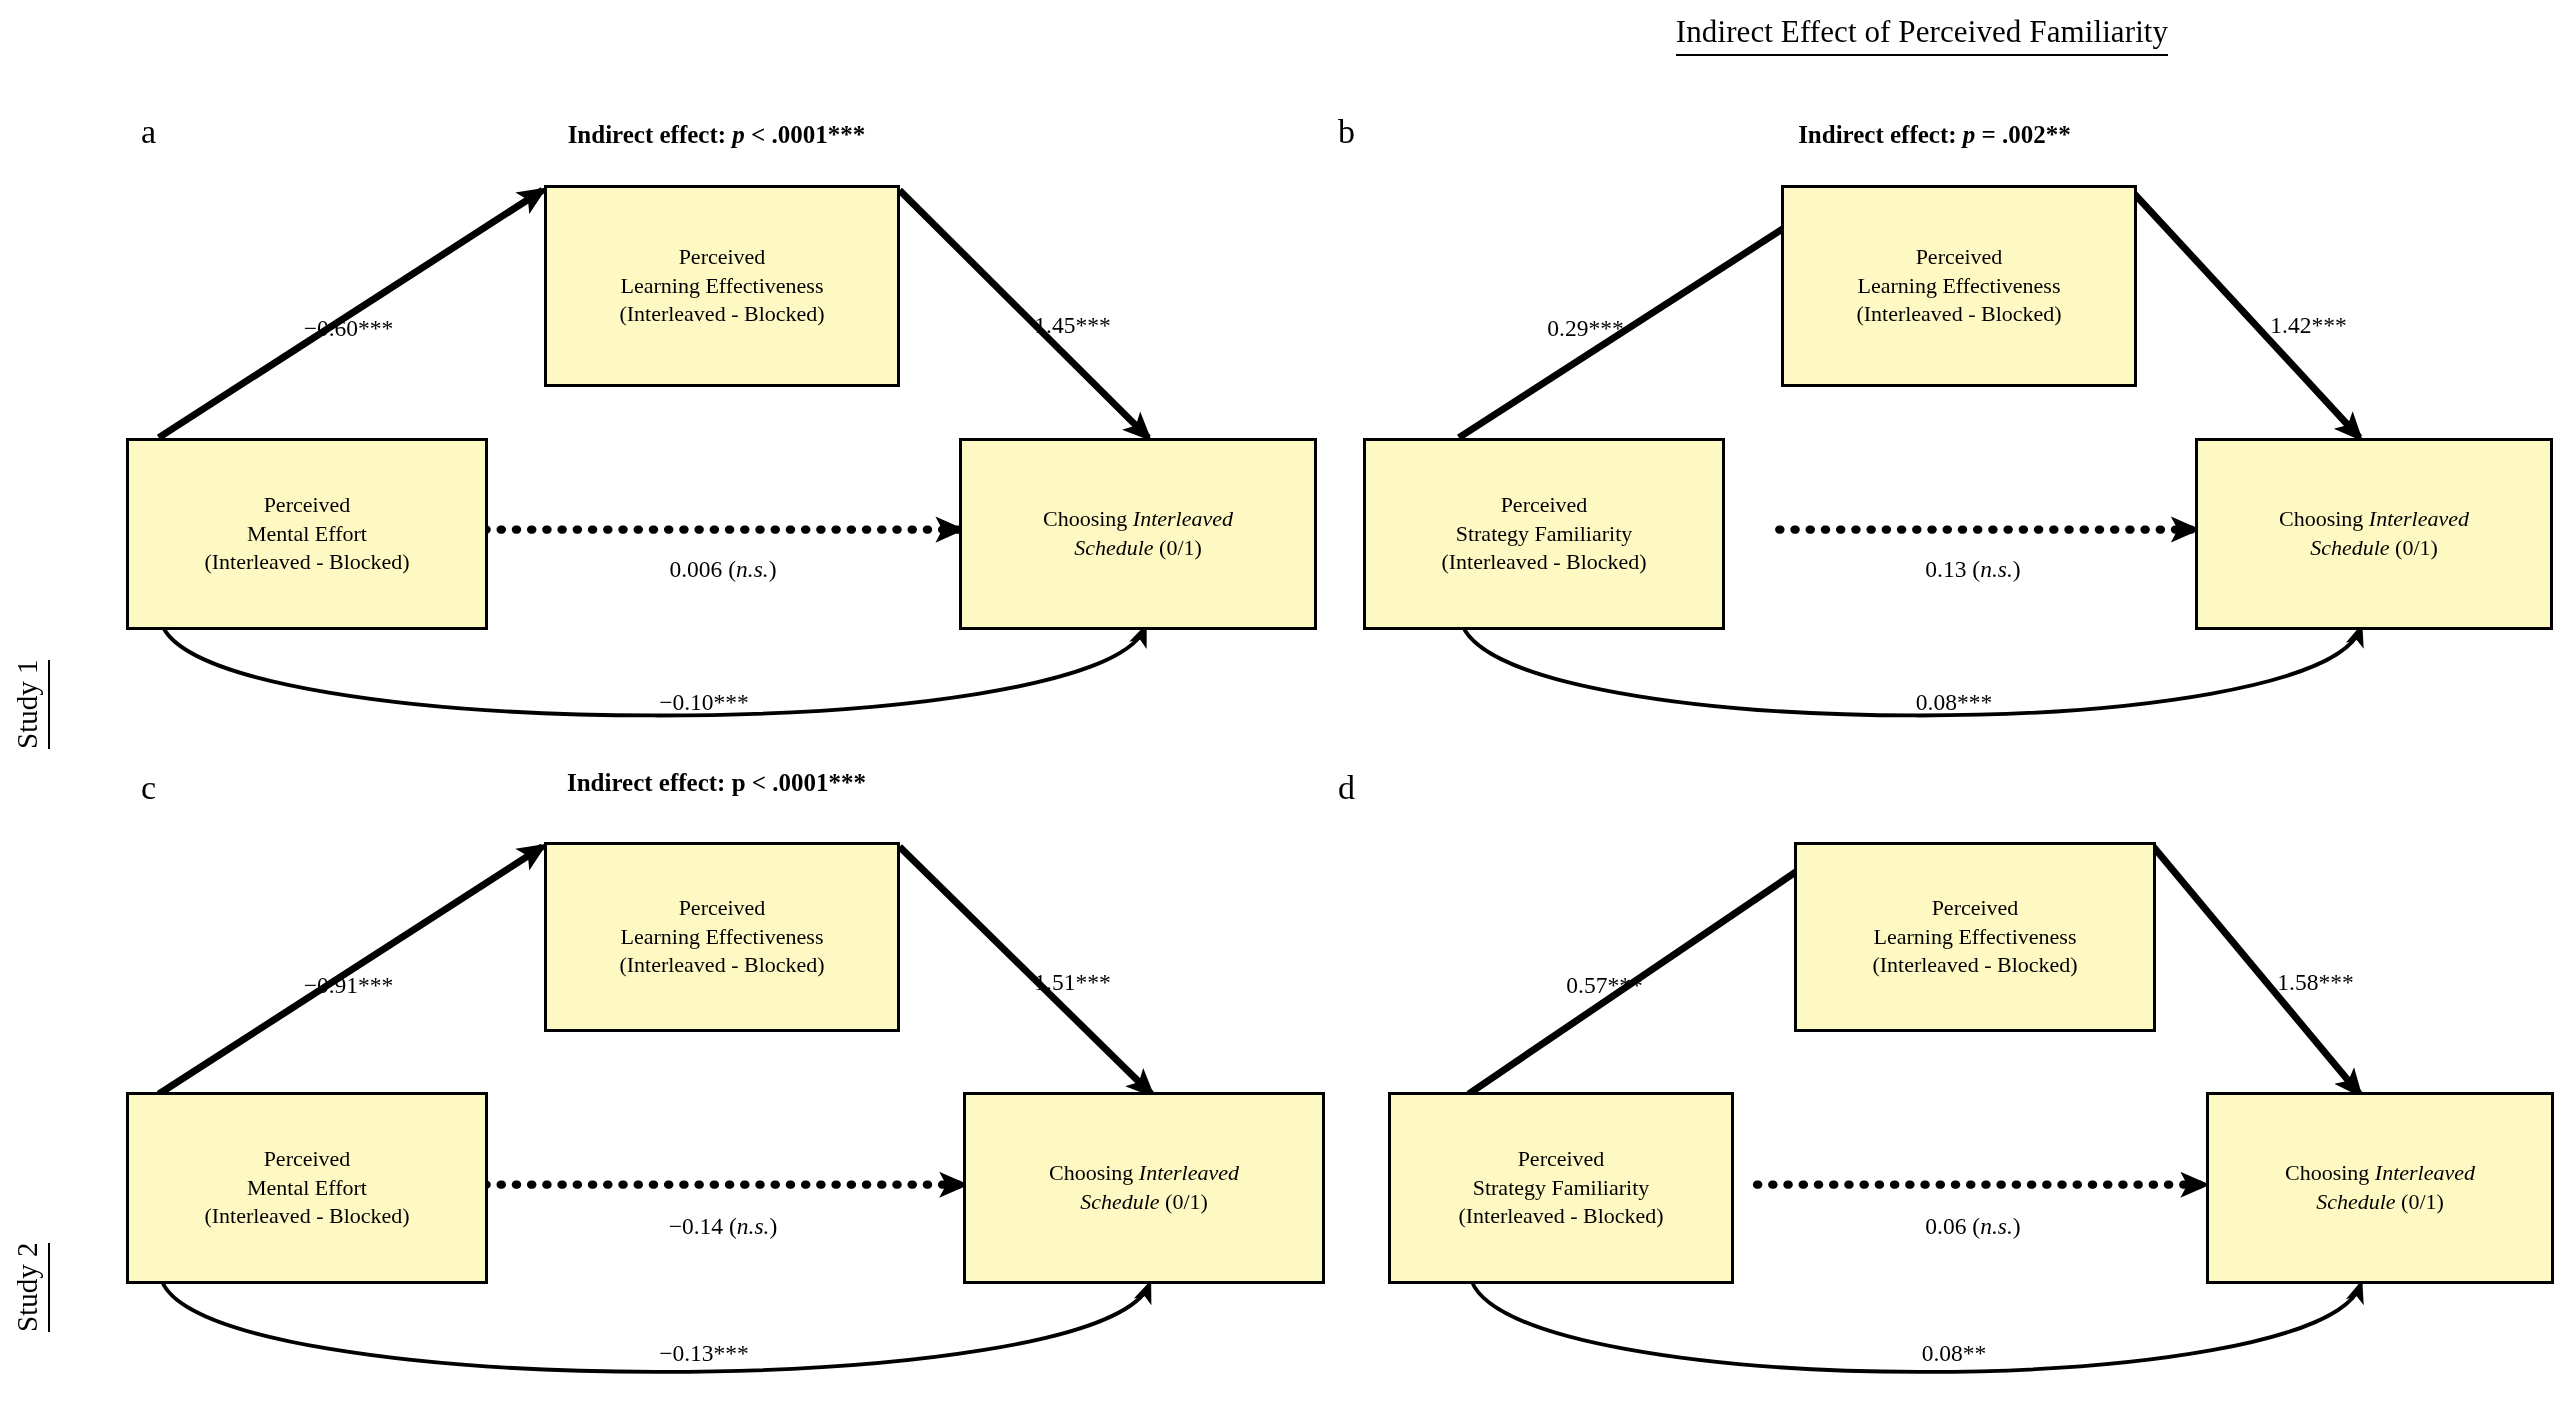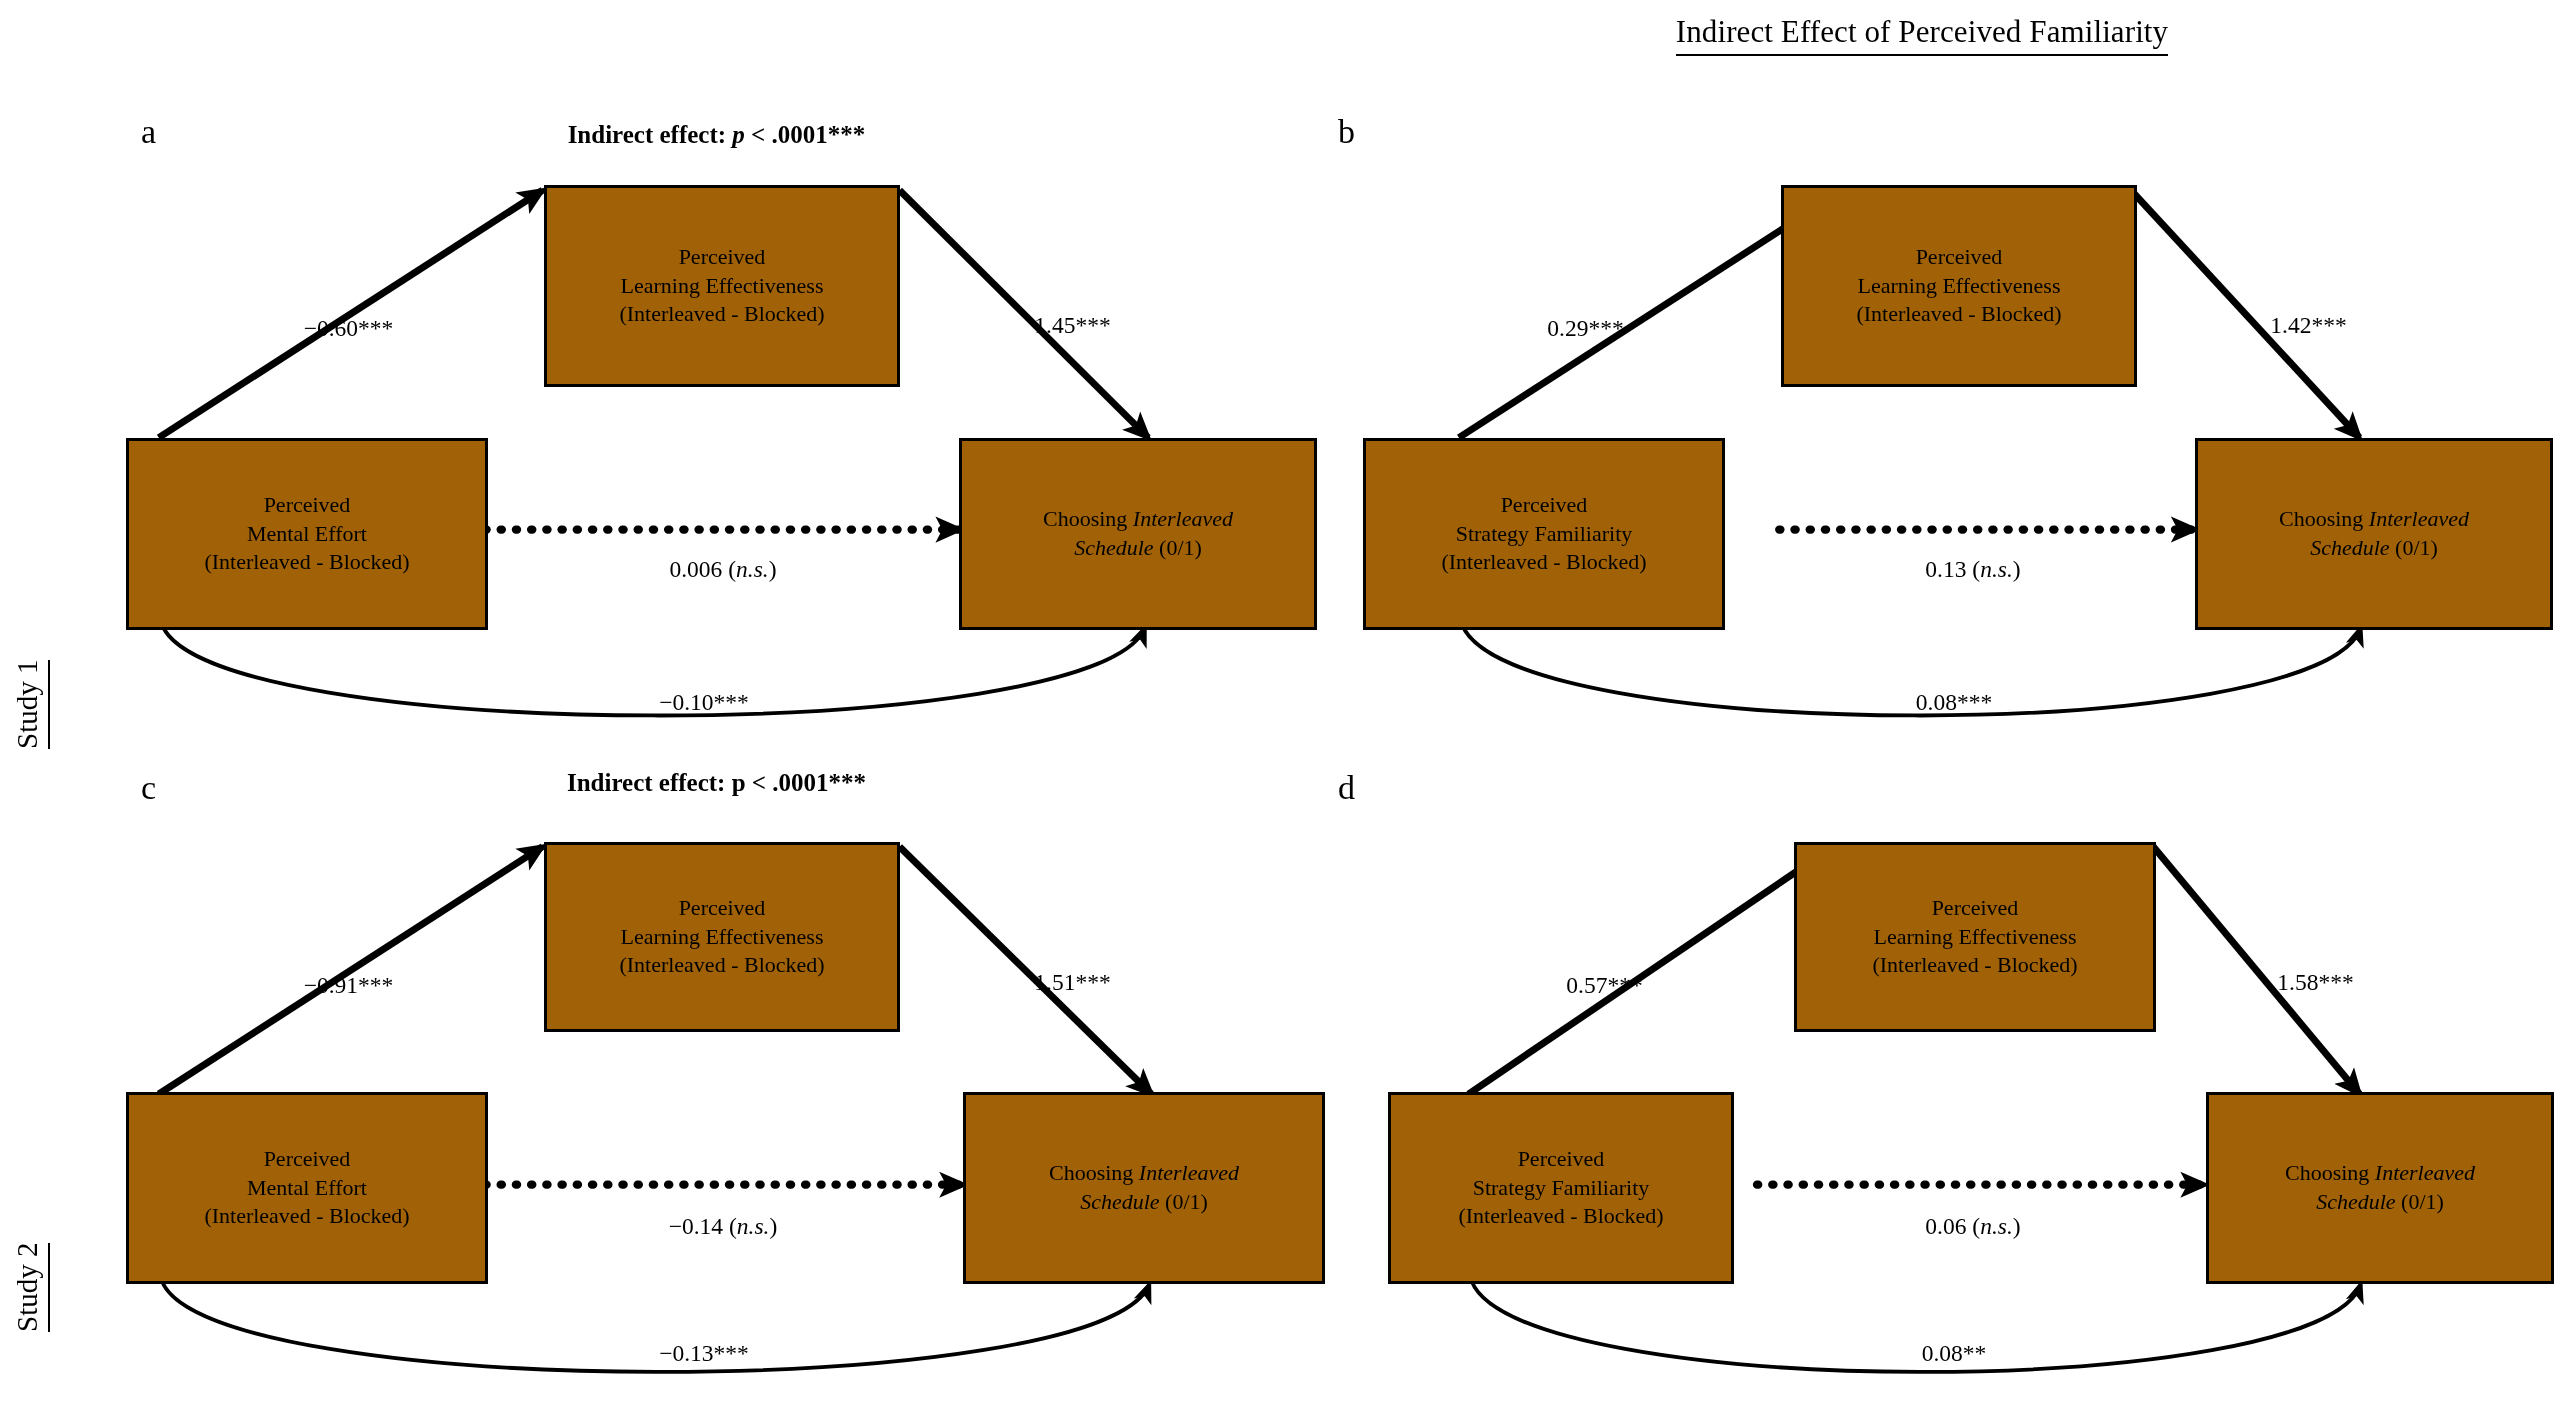--- a/index.html
+++ b/index.html
@@ -29,21 +29,21 @@
     position:absolute;font-size:34px;line-height:1;font-weight:400;
   }
 
   .ind-eff{
     position:absolute;font-size:25px;font-weight:700;white-space:nowrap;
     text-align:center;
   }
   .ind-eff i{font-style:italic;}
 
   .node{
-    position:absolute;border:3.8px solid #000;background:#a16207;
+    position:absolute;border:3.8px solid #000;background:#fef9c3;
     display:flex;align-items:center;justify-content:center;
     text-align:center;box-sizing:border-box;
     font-size:22px;line-height:1.30;padding:2.5px 5px;
   }
   .node i{font-style:italic;}
 
   .plabel{
     position:absolute;font-size:23.5px;white-space:nowrap;text-align:center;
     line-height:1;
   }
@@ -143,20 +143,23 @@
   </div>
 
   <div class="plabel" style="left:266px;top:317px;width:165px;">−0.60***</div>
   <div class="plabel" style="left:990px;top:314px;width:165px;">1.45***</div>
   <div class="plabel" style="left:571px;top:558px;width:304px;">
     <span>0.006 (</span><i>n.s.</i><span>)</span>
   </div>
   <div class="plabel" style="left:571px;top:691px;width:266px;">−0.10***</div>
 
   <div class="panel-letter" style="left:1338px;top:115px;">b</div>
+  <div class="ind-eff" style="left:1573px;top:121px;width:723px;">
+    <span>Indirect effect: </span><i>p</i><span> = .002**</span>
+  </div>
 
   <div class="node" style="left:1781px;top:185px;width:356px;height:202px;">
     <div>
       <div>Perceived</div>
       <div>Learning Effectiveness</div>
       <div>(Interleaved - Blocked)</div>
     </div>
   </div>
 
   <div class="node" style="left:1363px;top:438px;width:362px;height:192px;">

